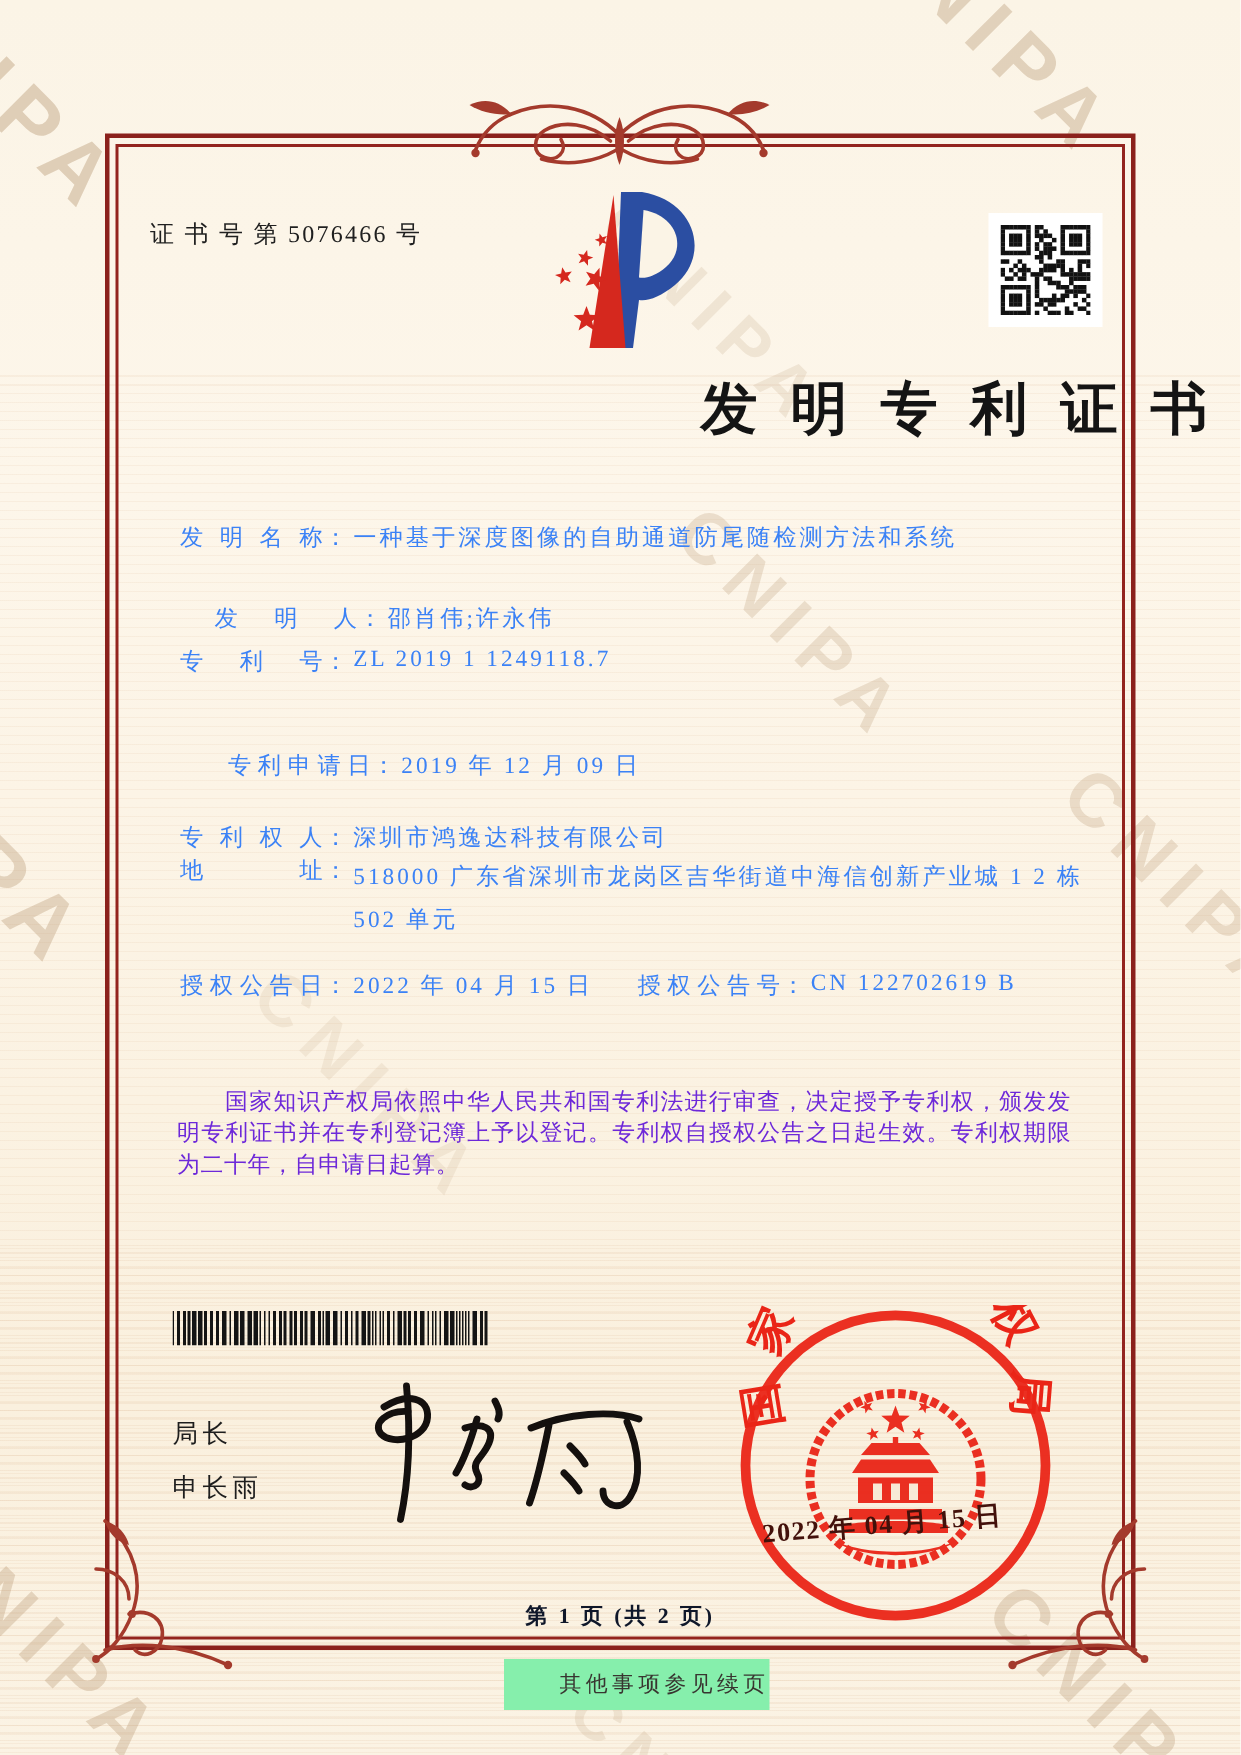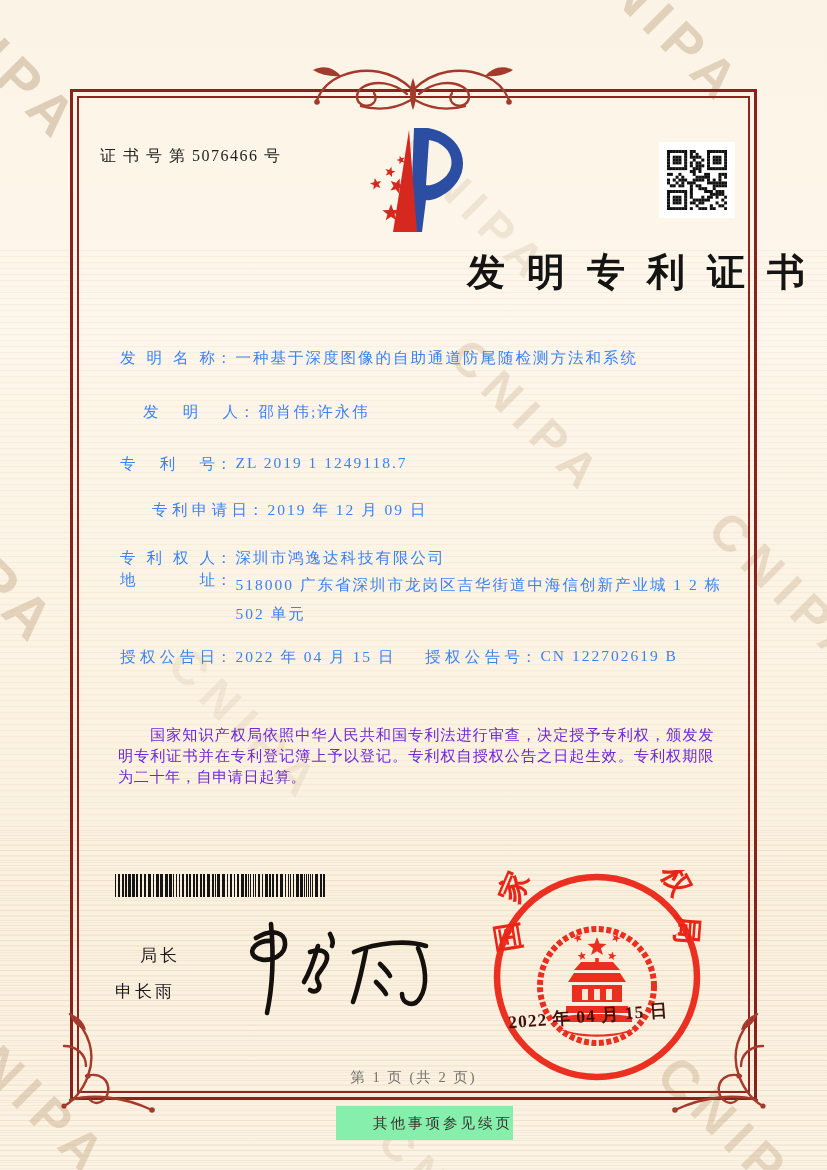--- a/index.html
+++ b/index.html
@@ -34,29 +34,29 @@
   .val{letter-spacing:2px;margin-left:4px;vertical-align:top;}
   .val-wrap{display:inline-block;width:505px;white-space:normal;line-height:29px;}
   .grant2{position:absolute;left:305px;top:0;white-space:nowrap;}
   
   .paras{left:118px;top:724px;width:596px;font-size:15.2px;line-height:21px;color:#6d28d9;
     text-align:justify;letter-spacing:0.5px;z-index:5;}
   .paras p{margin:0;text-indent:32px;}
   
   .barcode{left:115px;top:874px;z-index:5;}
   
-  .director-role{left:115px;top:944px;font-size:17px;letter-spacing:3px;color:#1e1e1e;z-index:5;margin-left:25px;}
+  .director-role{left:115px;top:944px;font-size:17px;letter-spacing:3px;color:#1e1e1e;z-index:5;}
   .director-name{left:115px;top:980px;font-size:17px;letter-spacing:3px;color:#1e1e1e;z-index:5;}
   .sig{left:226px;top:918px;z-index:5;}
   
   .seal{left:490px;top:870px;width:214px;height:214px;z-index:6;}
   .seal-date{left:508px;top:1004px;font-size:17.5px;font-weight:600;color:#43110b;
     letter-spacing:1px;transform:rotate(-4.5deg);white-space:nowrap;z-index:7;}
   
-  .page-no{left:0;top:1068px;width:827px;text-align:center;font-size:14.5px;letter-spacing:2px;color:#737373;z-index:5;}
+  .page-no{left:0;top:1068px;width:827px;text-align:center;font-size:14.5px;letter-spacing:2px;color:#0f172a;z-index:5;font-weight:bold;}
   .note-box{left:336px;top:1106px;width:177px;height:34px;background:#86efac;z-index:5;text-align:right;}
   .note-box span{line-height:34px;font-size:14.5px;letter-spacing:3px;color:#383530;}
   
   .orn{z-index:6;}
 </style>
 </head>
 <body>
 
 <div class="abs waves1"></div>
 <div class="abs waves2"></div>
@@ -359,21 +359,21 @@
 </div>
 
 <div class="abs title">发明专利证书</div>
 
 <div class="row" style="top:348px;">
   <span class="lbl">发明名称</span><span class="colon">：</span><span class="val">一种基于深度图像的自助通道防尾随检测方法和系统</span>
 </div>
 <div class="row" style="top:402px;margin-left:23px;">
   <span class="lbl">发明人</span><span class="colon">：</span><span class="val">邵肖伟;许永伟</span>
 </div>
-<div class="row" style="top:454px;">
+<div class="row" style="top:431px;">
   <span class="lbl">专利号</span><span class="colon">：</span><span class="val">ZL 2019 1 1249118.7</span>
 </div>
 <div class="row" style="top:500px;margin-left:32px;">
   <span class="lbl">专利申请日</span><span class="colon">：</span><span class="val">2019 年 12 月 09 日</span>
 </div>
 <div class="row" style="top:548px;">
   <span class="lbl">专利权人</span><span class="colon">：</span><span class="val">深圳市鸿逸达科技有限公司</span>
 </div>
 <div class="row" style="top:570px;">
   <span class="lbl">地址</span><span class="colon">：</span><span class="val val-wrap">518000 广东省深圳市龙岗区吉华街道中海信创新产业城 1 2 栋 502 单元</span>

